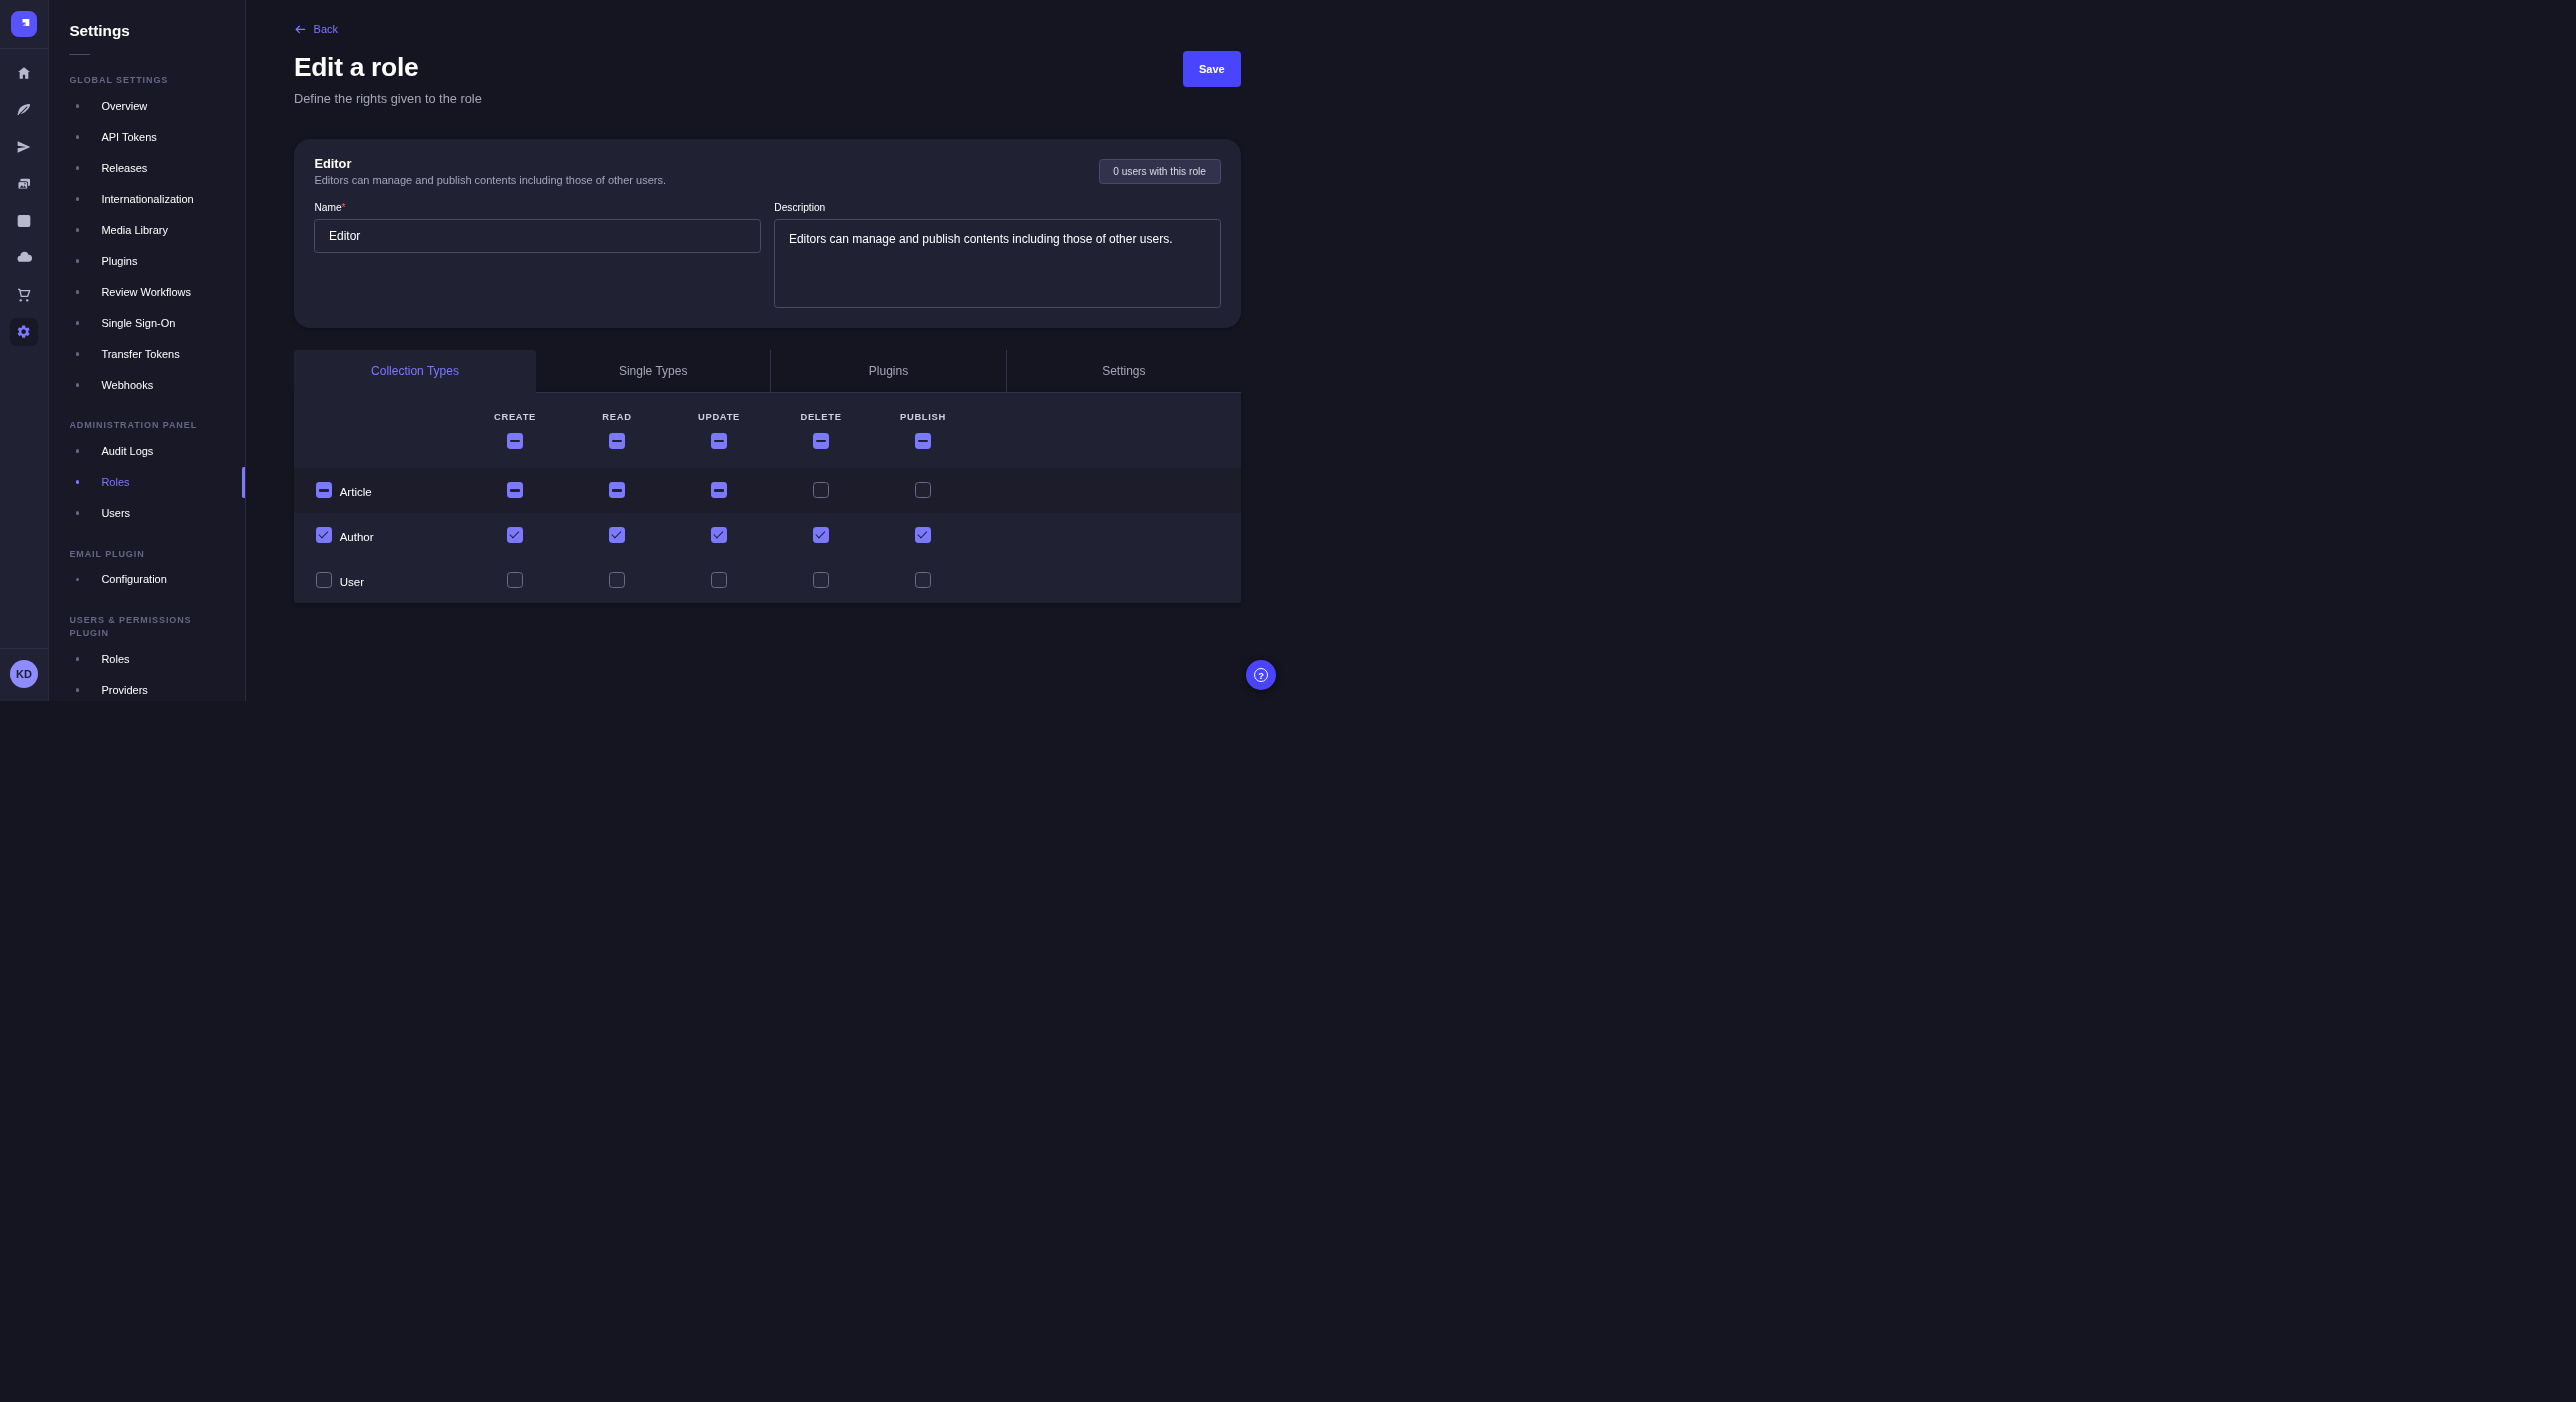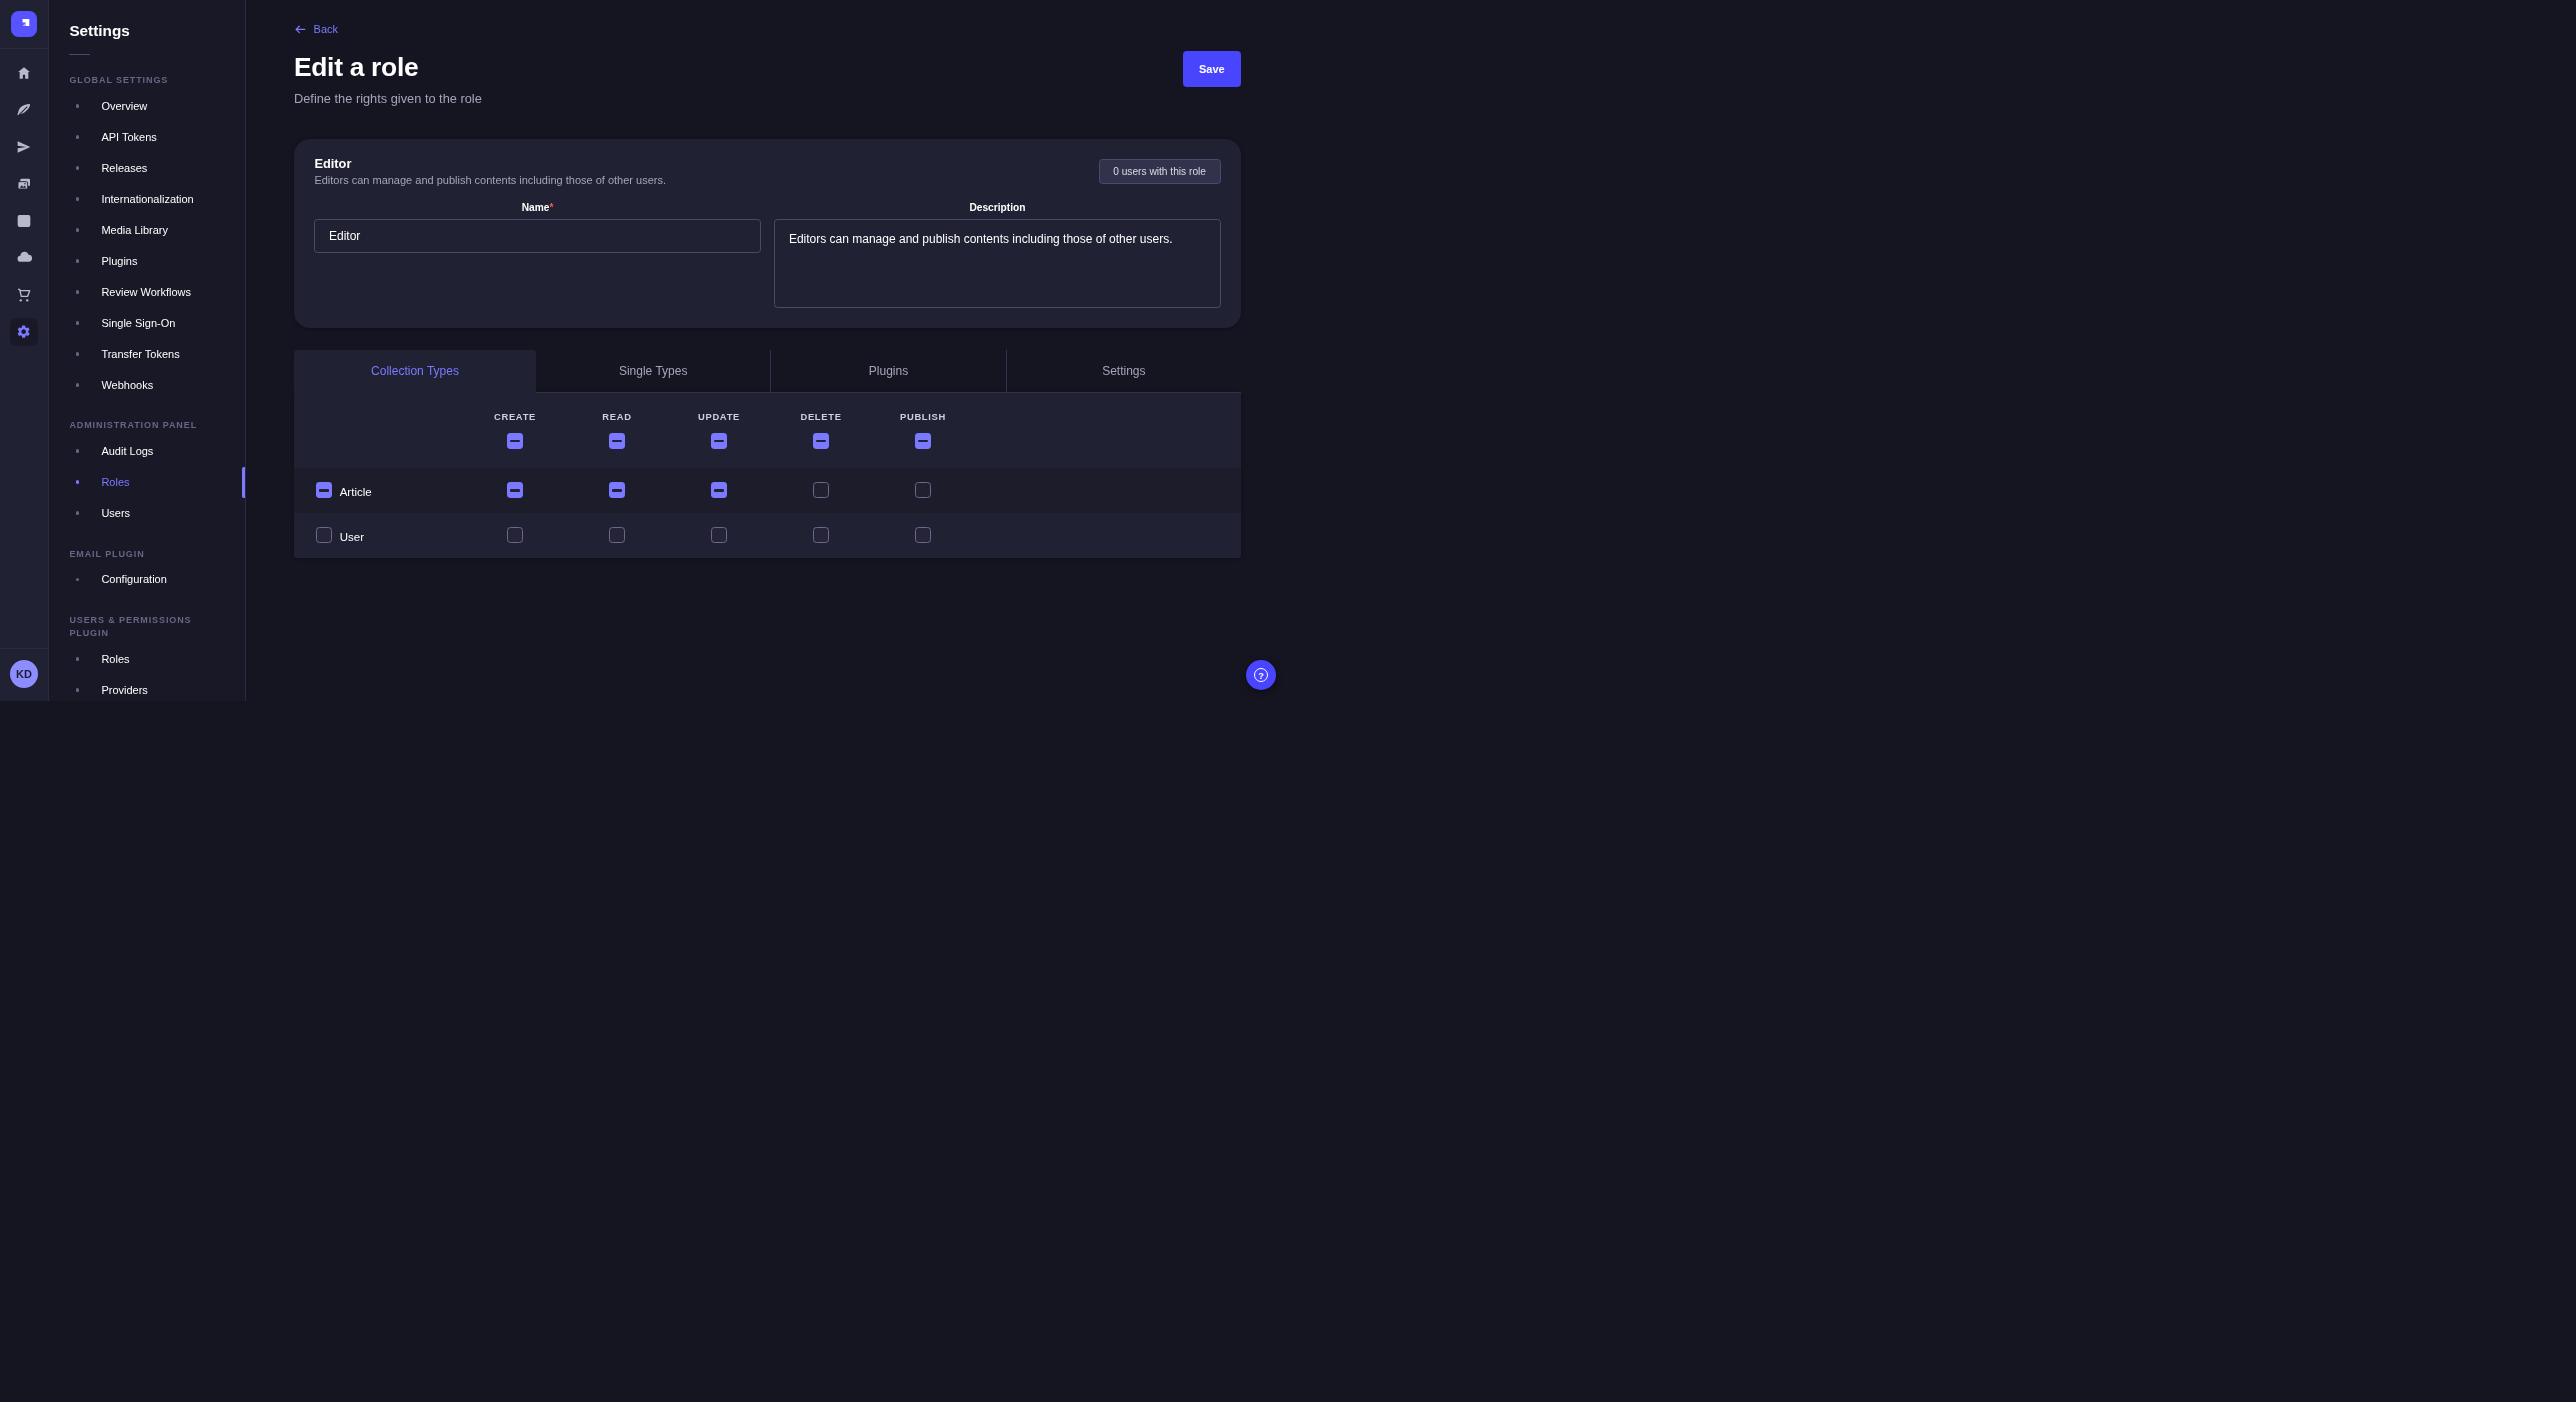--- a/index.html
+++ b/index.html
@@ -55,21 +55,21 @@
   
   .role-card { margin-top:33px; background:#212134; border-radius:16px; padding:17px 20.4px;
                box-shadow:0 0.9px 3.4px rgba(3,3,8,.35); }
   .card-head { display:flex; justify-content:space-between; align-items:center; }
   .role-title { font-size:12.8px; font-weight:700; }
   .role-desc { font-size:11px; color:#a5a5ba; margin-top:3.4px; }
   .users-badge { border:0.9px solid #4a4a6a; background:#32324d; color:#dcdce4; font-size:10.2px;
                  border-radius:3.4px; height:25px; padding:0 13.6px; display:flex; align-items:center;
                  cursor:pointer; white-space:nowrap; }
   .fields { display:grid; grid-template-columns:1fr 1fr; gap:13.6px; margin-top:15.3px; }
-  .field-label { font-size:10.2px; font-weight:700; margin-bottom:6px; display:block;text-align:center; }
+  .field-label { font-size:10.2px; font-weight:400; margin-bottom:6px; display:block; }
   .req { color:#ee5e52; }
   .text-input { width:100%; height:34px; background:transparent; border:0.9px solid #4a4a6a; border-radius:3.4px;
                 color:#fff; font-size:12px; padding:0 13.6px; font-family:inherit; outline:none; }
   .text-area { width:100%; height:89px; background:transparent; border:0.9px solid #4a4a6a; border-radius:3.4px;
                color:#fff; font-size:12px; padding:10.2px 13.6px; font-family:inherit; resize:none;
                line-height:1.5; outline:none; }
   
   .tabs { display:flex; margin-top:22px; height:43px; }
   .tab { flex:1; display:flex; align-items:center; justify-content:center; font-size:12px; color:#a5a5ba;
          border-bottom:0.9px solid #32324d; cursor:pointer; }
@@ -357,20 +357,42 @@
         </div>
       <div class="cell">
           <span class="cb" data-state="unchecked"></span>
         </div>
       <div class="cell">
           <span class="cb" data-state="unchecked"></span>
         </div>
       <div></div>
     </div>
 
+    <div class="perm-grid perm-row row-light">
+      <div class="row-label-cell">
+        <span class="cb" data-state="checked"></span>
+        <span>Author</span>
+      </div>
+      <div class="cell">
+          <span class="cb" data-state="checked"></span>
+        </div>
+      <div class="cell">
+          <span class="cb" data-state="checked"></span>
+        </div>
+      <div class="cell">
+          <span class="cb" data-state="checked"></span>
+        </div>
+      <div class="cell">
+          <span class="cb" data-state="checked"></span>
+        </div>
+      <div class="cell">
+          <span class="cb" data-state="checked"></span>
+        </div>
+      <div></div>
+    </div>
 
 
     <div class="perm-grid perm-row row-light">
       <div class="row-label-cell">
         <span class="cb" data-state="unchecked"></span>
         <span>User</span>
       </div>
       <div class="cell">
           <span class="cb" data-state="unchecked"></span>
         </div>

